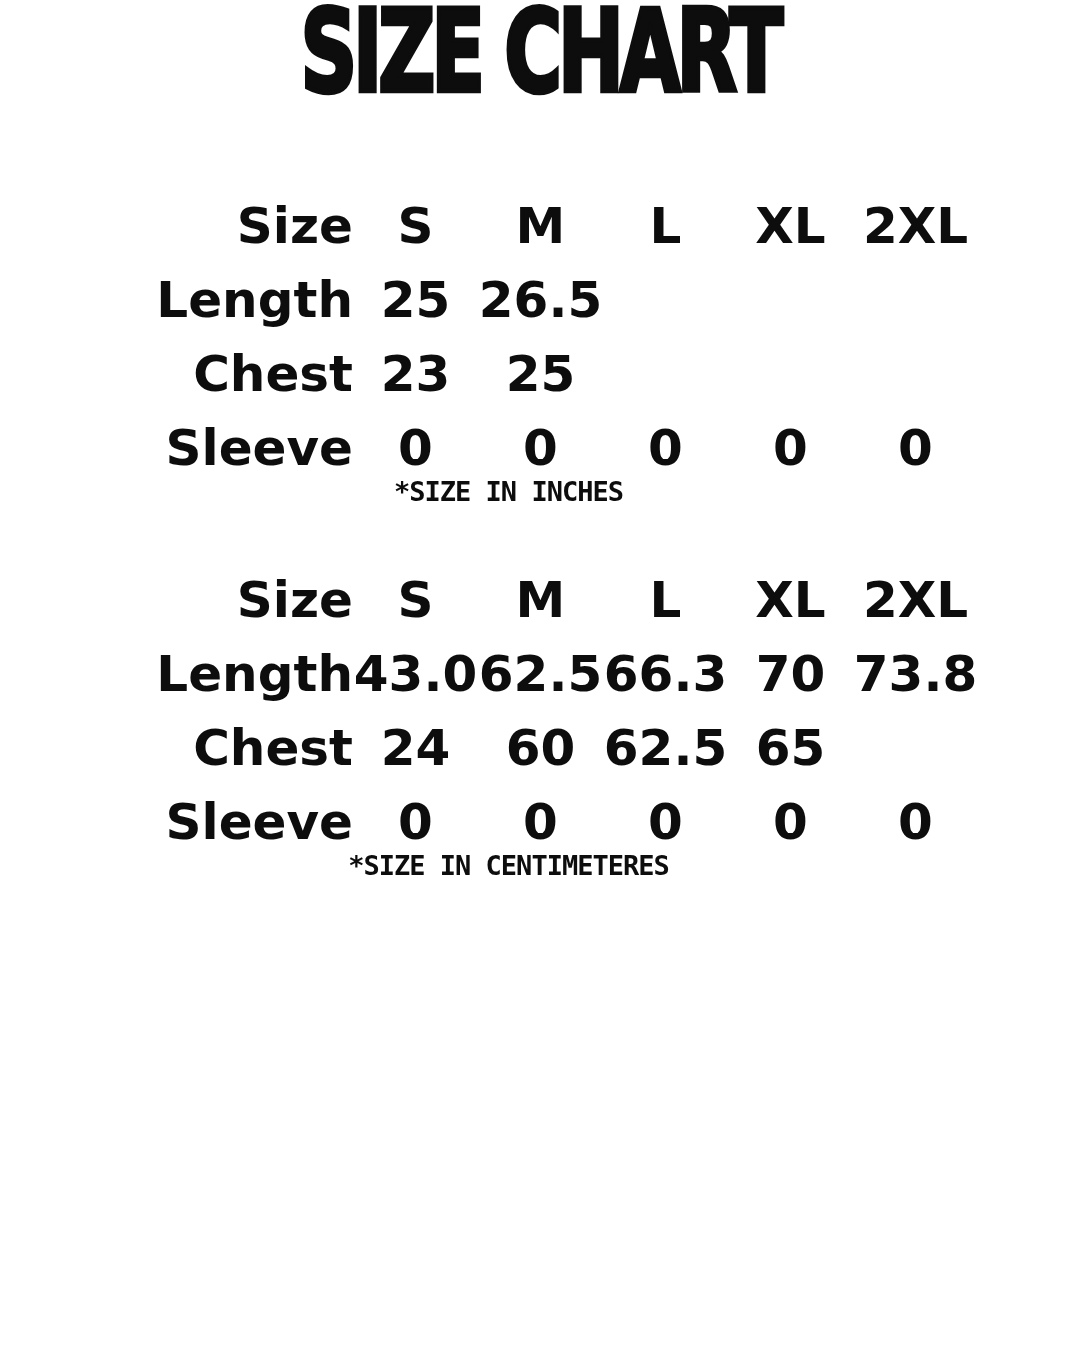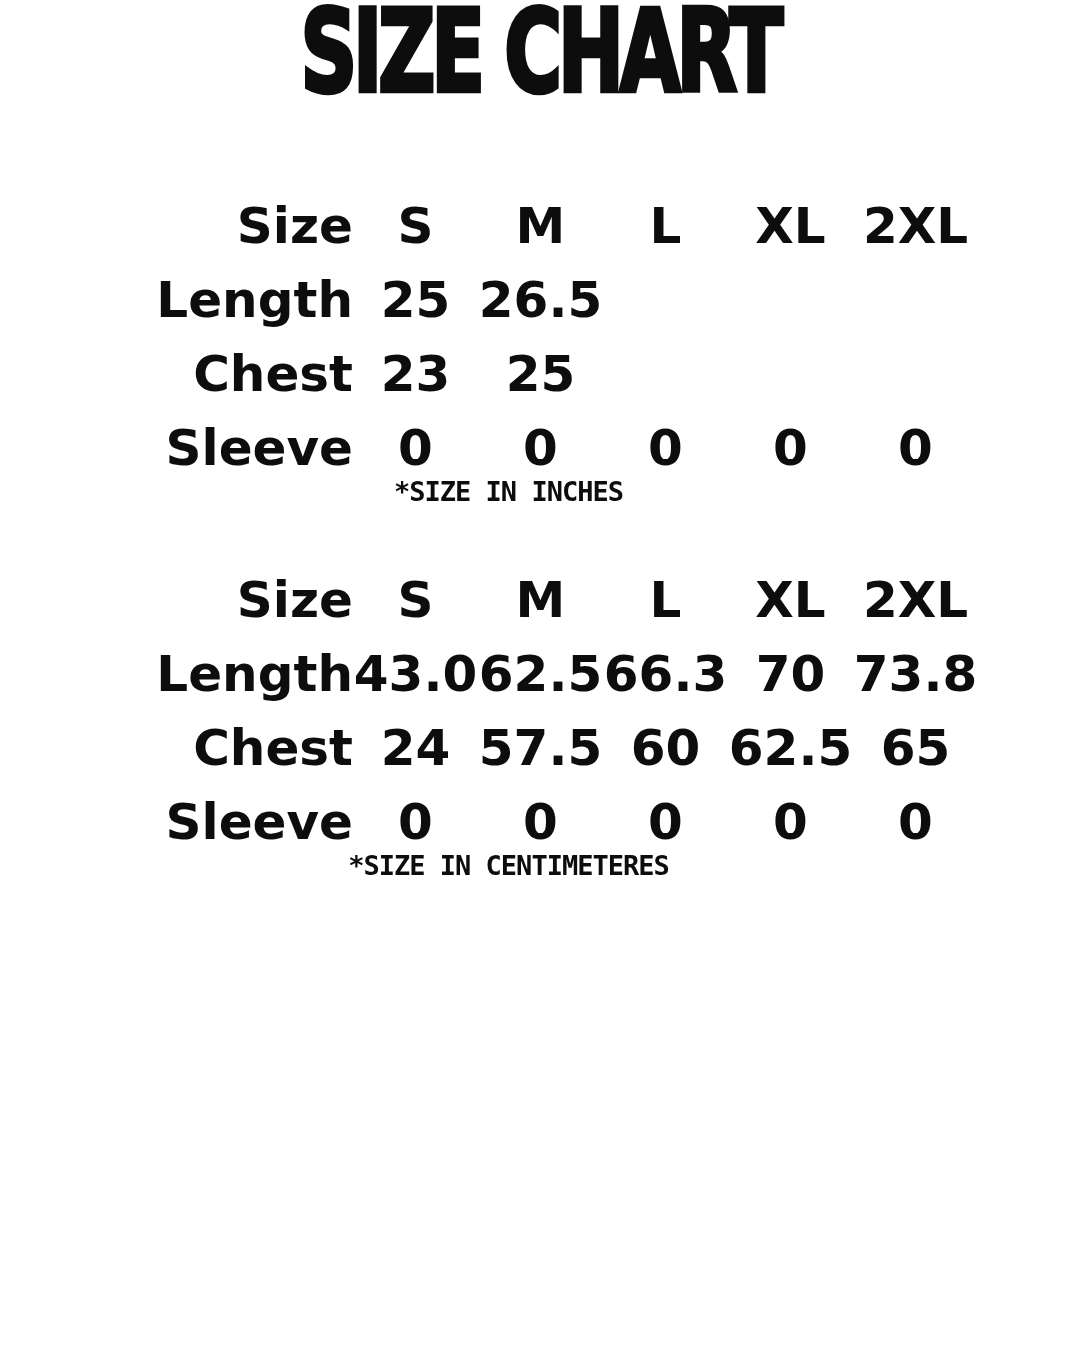--- a/index.html
+++ b/index.html
@@ -114,21 +114,20 @@
     <div class="cell label">Length</div>
     <div class="cell">43.0</div>
     <div class="cell">62.5</div>
     <div class="cell">66.3</div>
     <div class="cell">70</div>
     <div class="cell">73.8</div>
   </div>
   <div class="t-row">
     <div class="cell label">Chest</div>
     <div class="cell">24</div>
-    <div class="cell">57.5</div>
     <div class="cell">60</div>
     <div class="cell">62.5</div>
     <div class="cell">65</div>
   </div>
   <div class="t-row">
     <div class="cell label">Sleeve</div>
     <div class="cell">0</div>
     <div class="cell">0</div>
     <div class="cell">0</div>
     <div class="cell">0</div>

